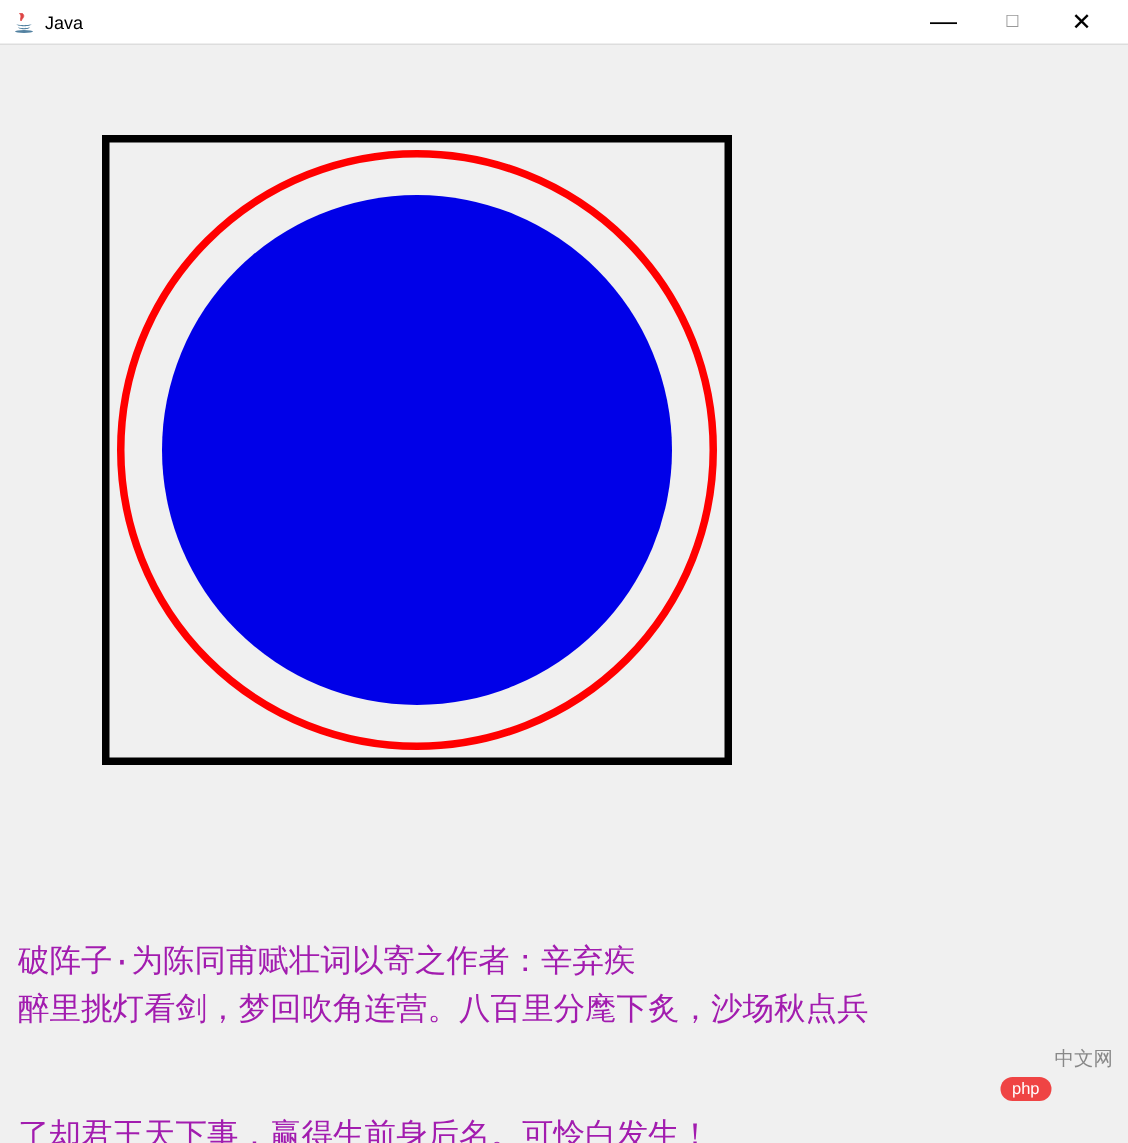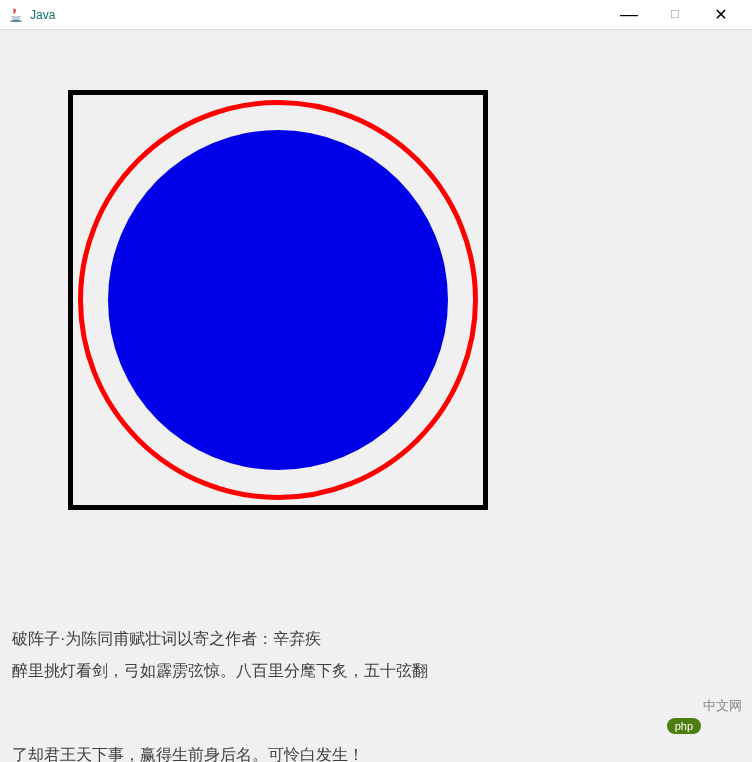--- a/index.html
+++ b/index.html
@@ -26,21 +26,21 @@
     .titlebar-icon {
       width: 16px;
       height: 16px;
       margin-right: 6px;
       display: flex;
       align-items: center;
       justify-content: center;
     }
     .titlebar-title {
       font-size: 12px;
-      color: #0f766e;
+      color: #000000;
       flex: 1;
     }
     .titlebar-controls {
       display: flex;
       gap: 0;
     }
     .titlebar-btn {
       width: 46px;
       height: 30px;
       display: flex;
@@ -79,34 +79,34 @@
     }
     .blue-circle {
       position: absolute;
       background: #0000e8;
       border-radius: 50%;
     }
     .text-block {
       position: absolute;
       left: 12px;
       right: 12px;
-      font-family: Liberation Sans, sans-serif;
-      font-size: 16px;
-      color: #404040;
+      font-family: Liberation Mono, monospace;
+      font-size: 21px;
+      color: #a21caf;
       line-height: 1.4;
     }
     .watermark {
       position: absolute;
       right: 10px;
       bottom: 28px;
       display: flex;
       align-items: center;
     }
     .watermark-badge {
-      background: #4d7c0f;
+      background: #ef4444;
       color: #fff;
       font-size: 11px;
       padding: 2px 8px;
       border-radius: 10px;
       font-family: sans-serif;
       margin-top: 40px;
     }
     .watermark-text {
       font-size: 13px;
       color: #888;
@@ -133,21 +133,21 @@
   </div>
 </div>
 
 <div class="content">
   <div class="canvas-area">
     <div class="square" style="left:68px;top:60px;width:420px;height:420px;"></div>
     <div class="red-circle" style="left:78px;top:70px;width:400px;height:400px;"></div>
     <div class="blue-circle" style="left:108px;top:100px;width:340px;height:340px;"></div>
 
     <div class="text-block" style="top:598px">破阵子·为陈同甫赋壮词以寄之作者：辛弃疾</div>
-    <div class="text-block" style="top:630px">醉里挑灯看剑，弓如霹雳弦惊。八百里分麾下炙，五十弦翻</div>
+    <div class="text-block" style="top:630px">醉里挑灯看剑，梦回吹角连营。八百里分麾下炙，沙场秋点兵</div>
     <div class="text-block" style="top:714px">了却君王天下事，赢得生前身后名。可怜白发生！</div>
 
     <div class="watermark">
       <span class="watermark-badge">php</span>
       <span class="watermark-text">中文网</span>
     </div>
   </div>
 </div>
 
 </body></html>

